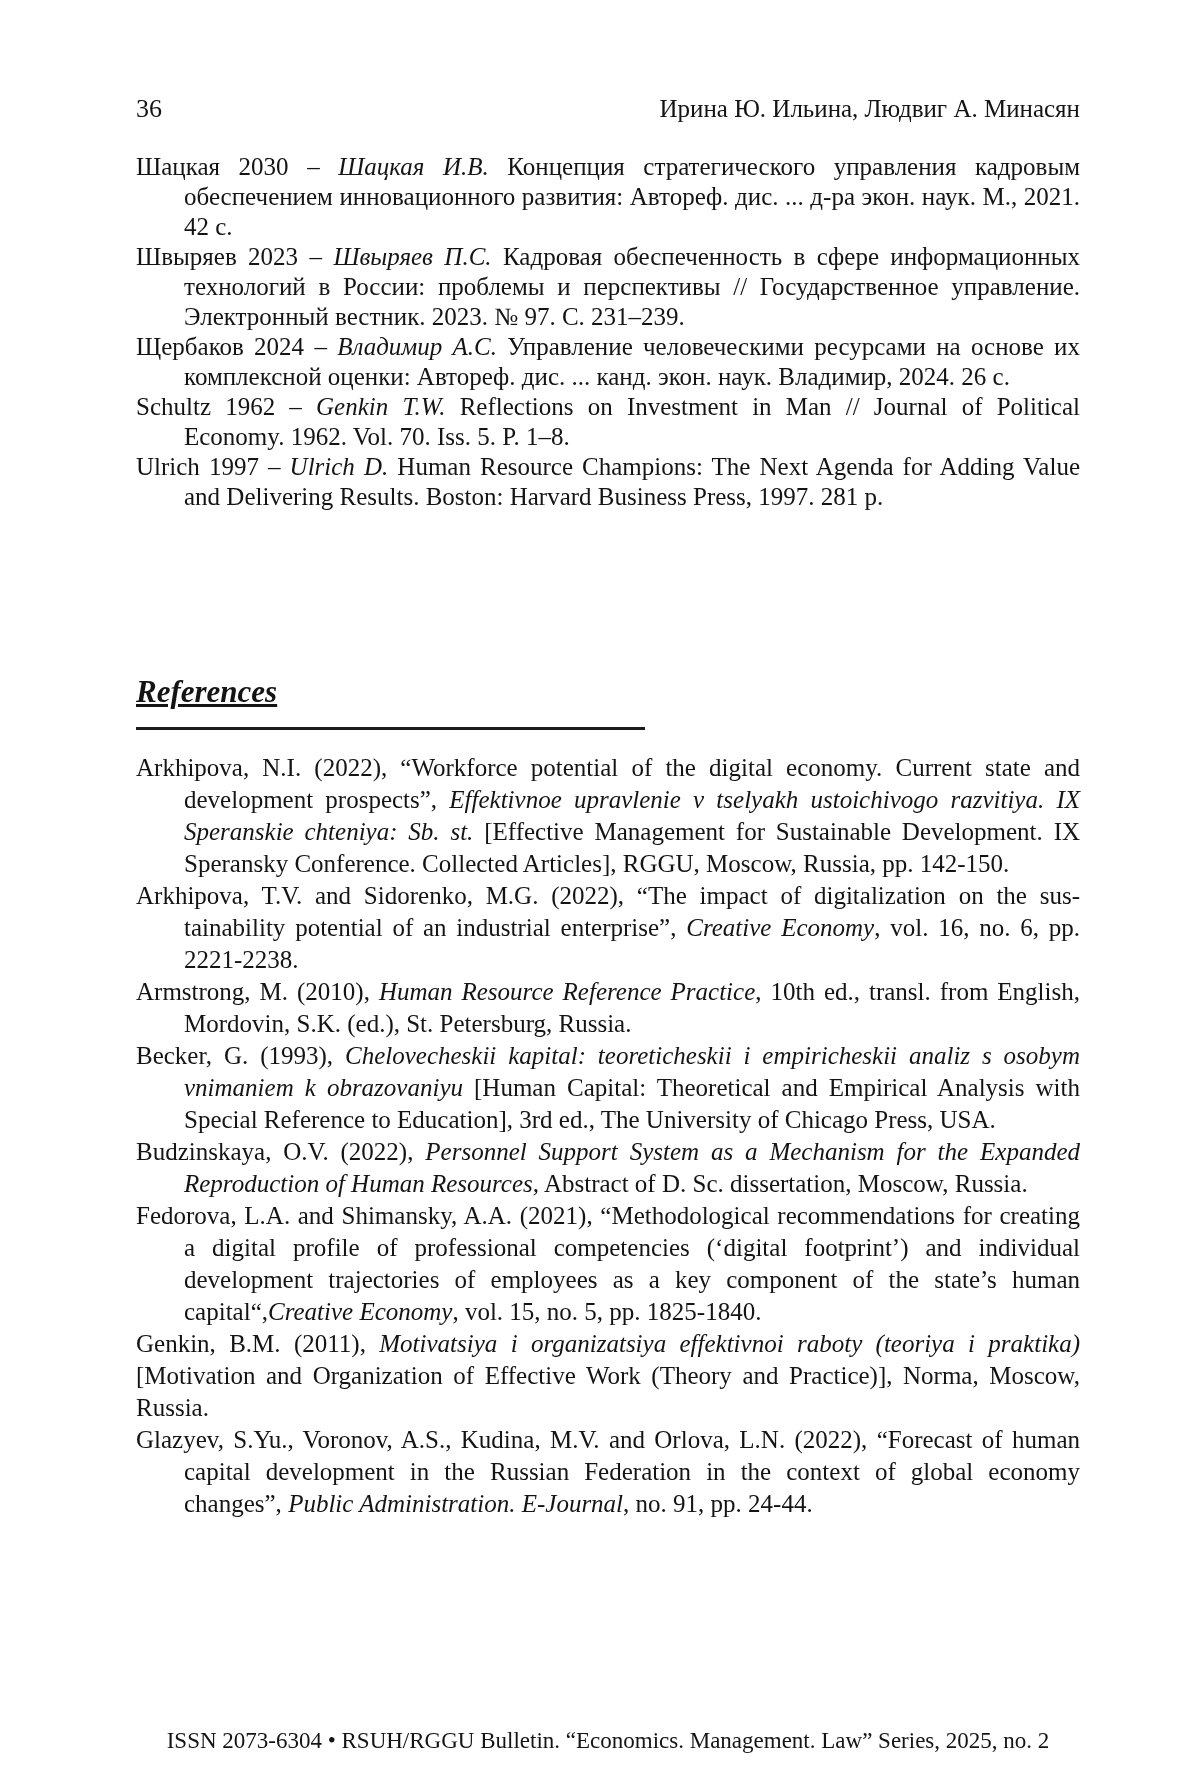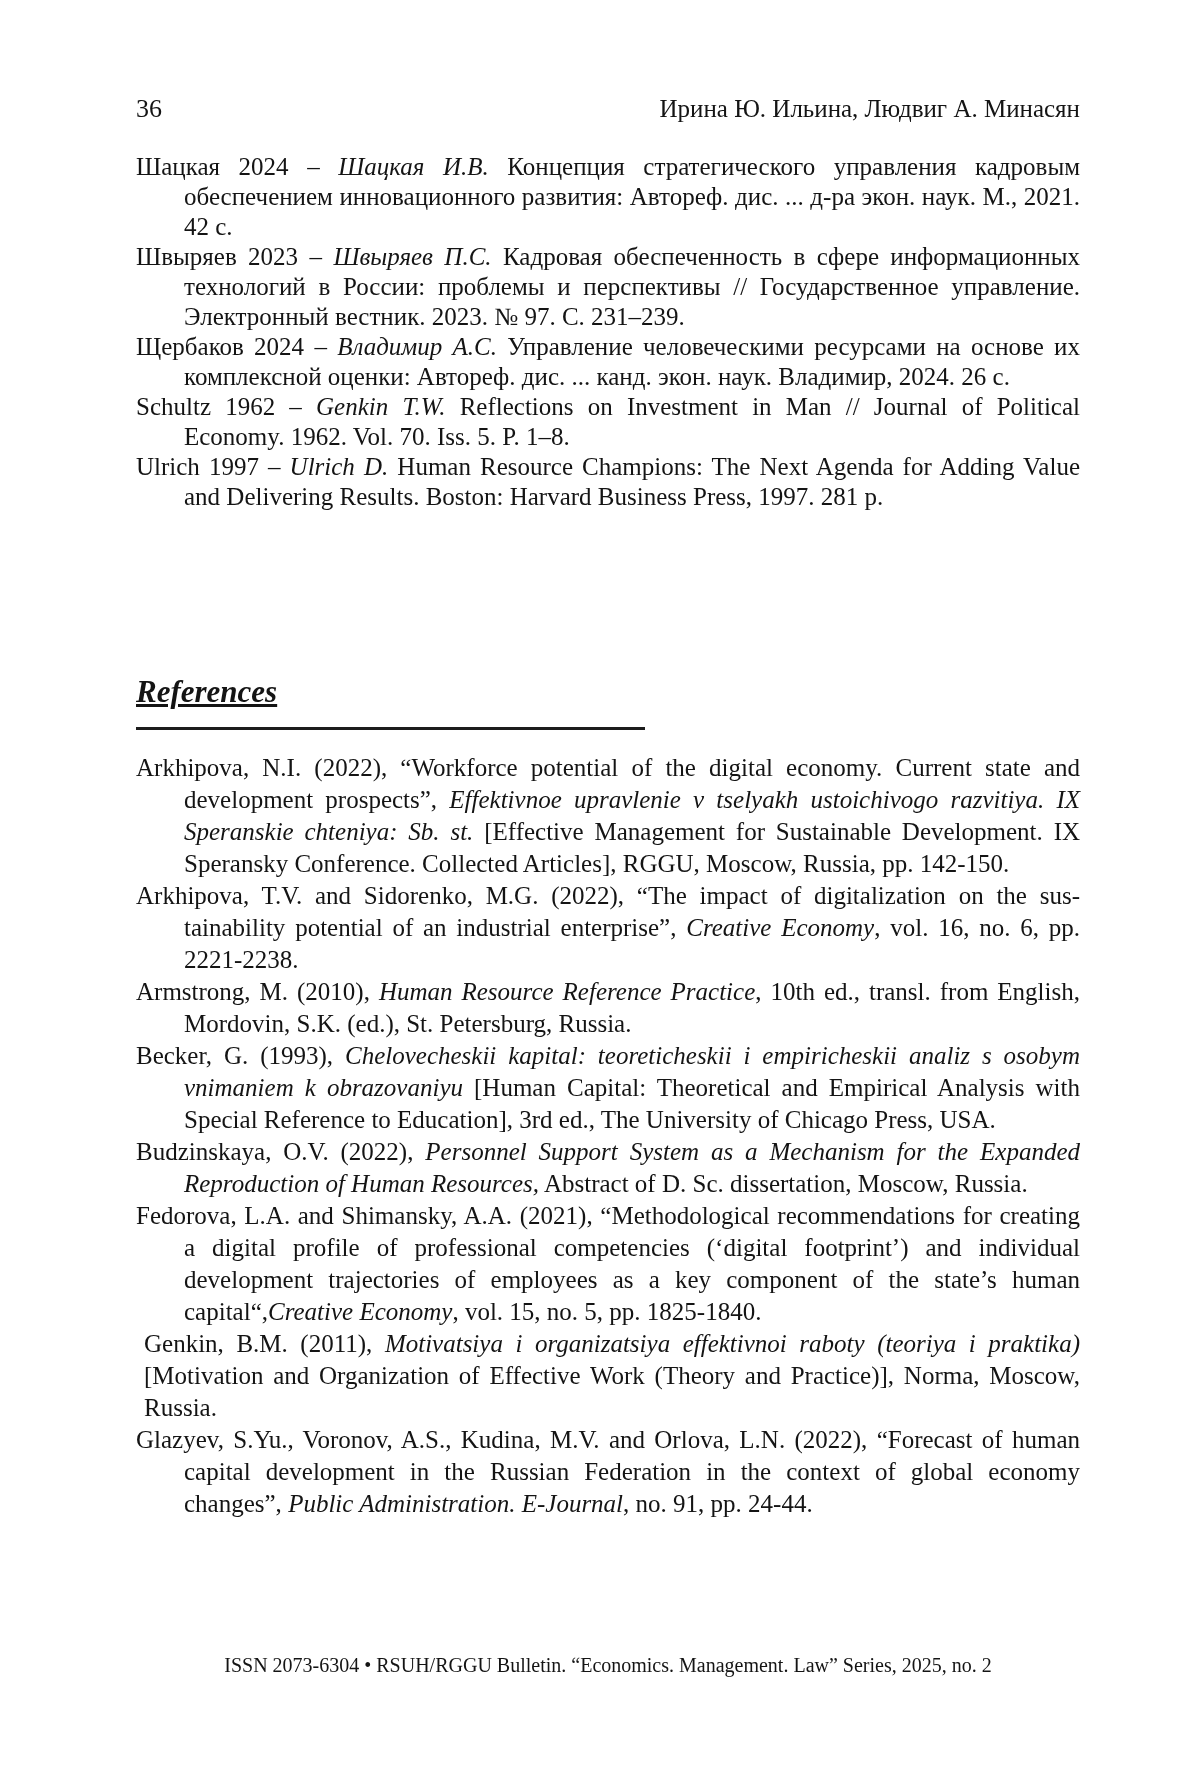--- a/index.html
+++ b/index.html
@@ -24,57 +24,57 @@
     align-items: baseline;
     font-size: 25px;
     line-height: 30px;
   }
   .page-number { font-size: 26px; }
 
   .refs { text-align: justify; font-size: 25px; hyphens: manual; }
   .refs-ru { top: 152px; line-height: 30px; }
   .refs-en { top: 752px; line-height: 32px; }
   .ref { padding-left: 48px; text-indent: -48px; }
-  .ref.flush { padding-left: 0; text-indent: 0; margin-left: 8px; }
+  .ref.flush { padding-left: 0; text-indent: 0; }
   .it { font-style: italic; font-family: Liberation Serif, serif; }
 
   .section-heading {
     top: 674px;
     font-size: 31px;
     line-height: 36px;
     font-style: italic;
     text-decoration: underline;
   }
   .heading-rule {
     position: absolute;
     left: 136px; top: 727px;
     width: 509px; height: 3px;
     background: #1c1c1c;
   }
 
   .page-footer {
-    top: 1651px;
-    font-size: 20px;
+    top: 1727px;
+    font-size: 23px;
     line-height: 28px;
     text-align: center;
     white-space: nowrap;
   }
 </style>
 </head>
 <body>
 
 <div class="page">
 
   <div class="col page-header">
     <span class="page-number">36</span>
     <span class="running-head">Ирина Ю. Ильина, Людвиг А. Минасян</span>
   </div>
 
   <div class="col refs refs-ru">
-      <p class="ref"><span>Шацкая 2024 – </span><span class="it">Шацкая И.В.</span><span> Концепция стратегического управления кадро­вым обеспечением инновационного развития: Автореф. дис. ... д-ра экон. наук. М., 2021. 42 с.</span></p>
+      <p class="ref"><span>Шацкая 2030 – </span><span class="it">Шацкая И.В.</span><span> Концепция стратегического управления кадро­вым обеспечением инновационного развития: Автореф. дис. ... д-ра экон. наук. М., 2021. 42 с.</span></p>
       <p class="ref"><span>Швыряев 2023 – </span><span class="it">Швыряев П.С.</span><span> Кадровая обеспеченность в сфере информаци­онных технологий в России: проблемы и перспективы // Государственное управление. Электронный вестник. 2023. № 97. С. 231–239.</span></p>
       <p class="ref"><span>Щербаков 2024 – </span><span class="it">Владимир А.С.</span><span> Управление человеческими ресурсами на ос­нове их комплексной оценки: Автореф. дис. ... канд. экон. наук. Владимир, 2024. 26 с.</span></p>
       <p class="ref"><span>Schultz 1962 – </span><span class="it">Genkin T.W.</span><span> Reflections on Investment in Man // Journal of Political Economy. 1962. Vol. 70. Iss. 5. P. 1–8.</span></p>
       <p class="ref"><span>Ulrich 1997 – </span><span class="it">Ulrich D.</span><span> Human Resource Champions: The Next Agenda for Adding Value and Delivering Results. Boston: Harvard Business Press, 1997. 281 p.</span></p>
     </div>
 
   <h2 class="col section-heading">References</h2>
 
   <div class="heading-rule"></div>
 

